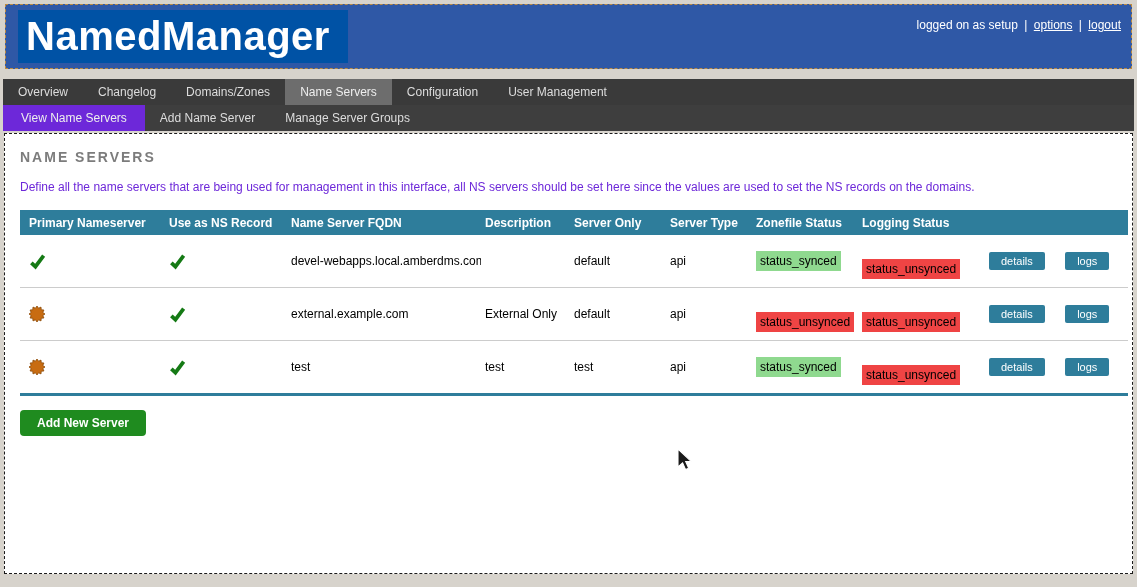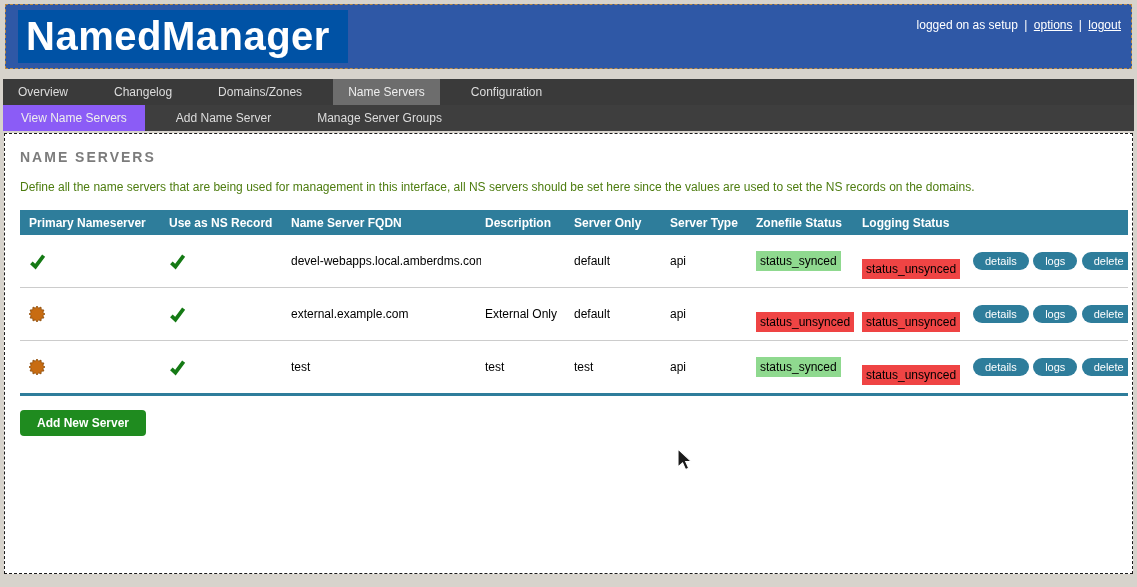--- a/index.html
+++ b/index.html
@@ -31,43 +31,43 @@
   }
   .user-bar {
     position: absolute; right: 10px; top: 13px;
     color: #ffffff; font-size: 12px;
   }
   .user-bar a { color: #ffffff; text-decoration: underline; cursor: pointer; }
   .user-bar .sep { margin: 0 3px; }
 
   
   .nav { margin: 10px 3px 0 3px; background: #3a3a3a; }
-  .nav-row { display: flex; height: 26px; align-items: stretch; font-size: 12px; gap: 16px; }
+  .nav-row { display: flex; height: 26px; align-items: stretch; font-size: 12px; }
   .nav-row.secondary { background: #3e3e3e; }
   .nav-item {
     display: flex; align-items: center;
     padding: 0 15px; color: #dddddd; cursor: pointer; white-space: nowrap;
   }
   .nav-row.primary .nav-item.active { background: #6d6d6d; color: #eeeeee; }
-  .nav-row.secondary .nav-item.active { background: #8b5cf6; color: #eeeeee; padding: 8px 18px; }
+  .nav-row.secondary .nav-item.active { background: #6d28d9; color: #eeeeee; padding: 8px 18px; }
 
   
   .content {
     margin: 2px 4px 0 4px;
     background: #ffffff;
     border: 1px dashed #1a1a1a;
     min-height: 441px;
     padding: 13px 10px 12px 10px;
   }
   .page-title {
     margin: 2px 0 15px 5px;
     font-size: 14px; font-weight: bold;
     color: #7c7c7c; letter-spacing: 2px;
   }
-  .page-desc { margin: 0 0 16px 5px; font-size: 12px; color: #4d7c0f; }
+  .page-desc { margin: 0 0 16px 5px; font-size: 12px; color: #6d28d9; }
 
   
   table.ns-table {
     border-collapse: collapse; table-layout: fixed;
     width: 1108px; margin-left: 5px;
     border-bottom: 3px solid #2e7d9b;
   }
   .ns-table thead tr { background: #2e7d9b; height: 25px; }
   .ns-table th {
     color: #ffffff; font-size: 12px; font-weight: bold;
@@ -79,22 +79,22 @@
   .ns-table td { font-size: 12px; color: #000000; padding: 8px 4px; white-space: nowrap; overflow: hidden; }
   .ns-table td:first-child { padding-left: 9px; }
   .icon-cell svg { vertical-align: middle; }
   .badge { display: inline-block; padding: 3px 4px; font-size: 12px; color: #000000; }
   .status_synced { background: #8fd98f; }
   .status_unsynced { background: #ef4444; margin-top: 16px; }
   .actions-cell { text-align: right; padding-right: 6px !important; }
   button.pill {
     background: #2e7d9b; color: #ffffff; border: none;
     font-family: "Liberation Sans", sans-serif;
-    font-size: 11px; padding: 3px 12px; margin-left: 1px;
-    border-radius: 9px; cursor: pointer;
+    font-size: 11px; padding: 3px 12px; margin-left: 17px;
+    border-radius: 2px; cursor: pointer;
   }
   button.add-server {
     display: block; margin: 14px 0 0 5px;
     background: #1f8b1f; color: #ffffff; border: none;
     font-family: "Liberation Sans", sans-serif;
     font-size: 12px; font-weight: bold;
     padding: 6px 17px; border-radius: 4px; cursor: pointer;
   }
 
   
@@ -114,20 +114,21 @@
   </div>
 </div>
 
 <div class="nav">
   <div class="nav-row primary" id="nav-primary">
       <span class="nav-item">Overview</span>
       <span class="nav-item">Changelog</span>
       <span class="nav-item">Domains/Zones</span>
       <span class="nav-item active">Name Servers</span>
       <span class="nav-item">Configuration</span>
+      <span class="nav-item">User Management</span>
     </div>
   <div class="nav-row secondary" id="nav-secondary">
       <span class="nav-item active">View Name Servers</span>
       <span class="nav-item">Add Name Server</span>
       <span class="nav-item">Manage Server Groups</span>
     </div>
 </div>
 
 <div class="content">
   <div class="page-title">NAME SERVERS</div>

